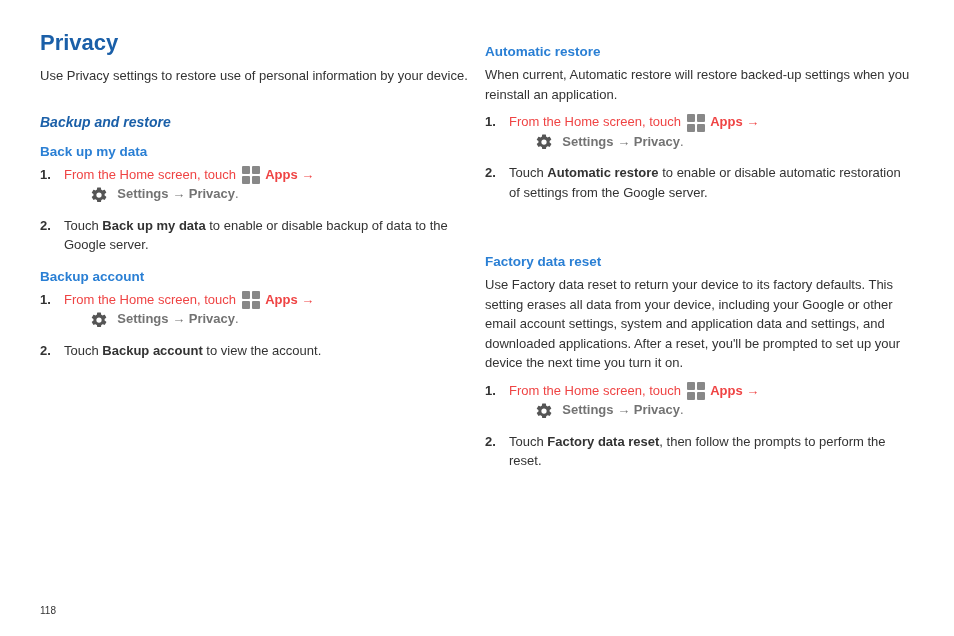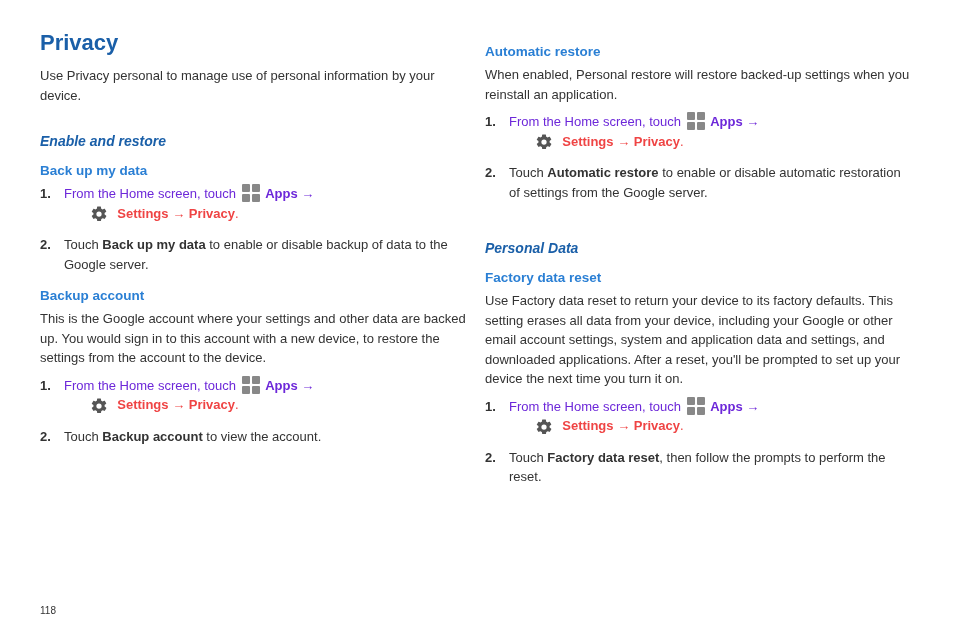--- a/index.html
+++ b/index.html
@@ -100,53 +100,53 @@
       left: 40px;
       font-size: 10px;
       color: #333;
     }
     .page-wrapper {
       position: relative;
       min-height: 636px;
     }
     .step-line {
       display: flex;
-      align-items: flex-start;
-      line-height: 1.5;
-      font-size: 13px;
-      color: #6d28d9;
+      align-items: flex-end;
+      line-height: 1.5;
+      font-size: 13px;
+      color: #ef4444;
     }
     .step-continuation {
       padding-left: 24px;
       line-height: 1.5;
       font-size: 13px;
-      color: #ef4444;
+      color: #737373;
       margin-bottom: 4px;
     }
     
     .gear-svg {
       width: 18px;
       height: 18px;
       display: inline-block;
       vertical-align: middle;
       margin: 0 2px;
     }
   </style>
 </head>
 <body>
 
 <div class="page-wrapper">
   <div class="page">
 
     <div class="column">
       <div class="page-title">Privacy</div>
-      <div class="intro-text">Use Privacy personal to manage use of personal information by your device.</div>
+      <div class="intro-text">Use Privacy settings to restore use of personal information by your device.</div>
 
       <div class="section-block">
-        <div class="section-heading">Enable and restore</div>
+        <div class="section-heading">Backup and restore</div>
 
         <div class="section-block">
           <div class="subsection-heading">Back up my data</div>
 
           <ul class="numbered-list">
             <li>
               <span class="list-number">1.</span>
               <div class="list-content">
                 <div class="step-line">
                   <span>From the Home screen, touch&nbsp;</span>
@@ -170,21 +170,20 @@
               <span class="list-number">2.</span>
               <div class="list-content">
                 Touch <strong>Back up my data</strong> to enable or disable backup of data to the Google server.
               </div>
             </li>
           </ul>
         </div>
 
         <div class="section-block">
           <div class="subsection-heading">Backup account</div>
-          <div class="body-text">This is the Google account where your settings and other data are backed up. You would sign in to this account with a new device, to restore the settings from the account to the device.</div>
 
           <ul class="numbered-list">
             <li>
               <span class="list-number">1.</span>
               <div class="list-content">
                 <div class="step-line">
                   <span>From the Home screen, touch&nbsp;</span>
                   <span class="apps-icon">
                     <span class="apps-icon-cell"></span>
                     <span class="apps-icon-cell"></span>
@@ -209,21 +208,21 @@
             </li>
           </ul>
         </div>
       </div>
     </div>
 
     <div class="column">
 
       <div class="section-block">
         <div class="subsection-heading">Automatic restore</div>
-        <div class="body-text">When enabled, Personal restore will restore backed-up settings when you reinstall an application.</div>
+        <div class="body-text">When current, Automatic restore will restore backed-up settings when you reinstall an application.</div>
 
         <ul class="numbered-list">
           <li>
             <span class="list-number">1.</span>
             <div class="list-content">
               <div class="step-line">
                 <span>From the Home screen, touch&nbsp;</span>
                 <span class="apps-icon">
                   <span class="apps-icon-cell"></span>
                   <span class="apps-icon-cell"></span>
@@ -243,21 +242,20 @@
           <li>
             <span class="list-number">2.</span>
             <div class="list-content">
               Touch <strong>Automatic restore</strong> to enable or disable automatic restoration of settings from the Google server.
             </div>
           </li>
         </ul>
       </div>
 
       <div class="section-block">
-        <div class="section-heading">Personal Data</div>
 
         <div class="section-block">
           <div class="subsection-heading">Factory data reset</div>
           <div class="body-text">Use Factory data reset to return your device to its factory defaults. This setting erases all data from your device, including your Google or other email account settings, system and application data and settings, and downloaded applications. After a reset, you'll be prompted to set up your device the next time you turn it on.</div>
 
           <ul class="numbered-list">
             <li>
               <span class="list-number">1.</span>
               <div class="list-content">
                 <div class="step-line">

